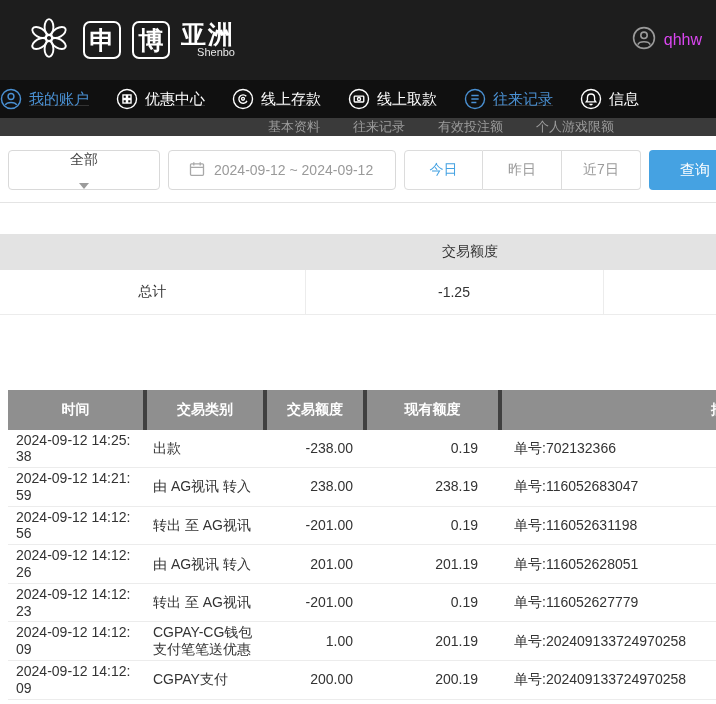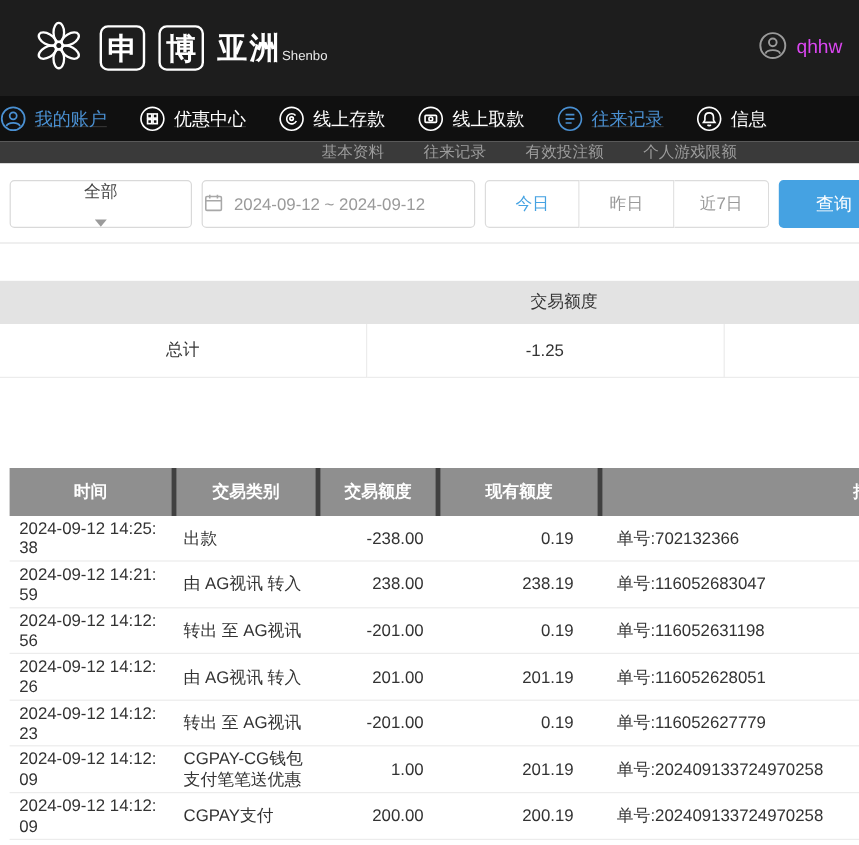--- a/index.html
+++ b/index.html
@@ -9,21 +9,21 @@
     font-family:"Liberation Sans","DejaVu Sans",sans-serif;
     color:#333;
   }
   
   .topbar { height:80px; background:#1d1d1d; display:flex; align-items:center; padding:0 14px 0 26px; }
   .brand { display:flex; align-items:center; gap:11px; cursor:pointer; }
   .logo-box {
     width:38px; height:38px; border:2px solid #fff; border-radius:7px; color:#fff;
     font-size:25px; font-weight:bold; display:flex; align-items:center; justify-content:center;
   }
-  .brand-right { display:flex; line-height:1.05; }
+  .brand-right { display:flex; flex-direction:column; line-height:1.05; }
   .brand-region { color:#fff; font-size:25px; font-weight:bold; letter-spacing:2px; }
   .brand-sub { color:#e8e8e8; font-size:11px; align-self:flex-end; }
   .user-area { margin-left:auto; display:flex; align-items:center; gap:8px; color:#d946ef; font-size:16px; cursor:pointer; white-space:nowrap; }
   
   .mainnav { height:38px; background:#101010; display:flex; align-items:center; gap:27px; overflow:hidden;text-decoration:underline; }
   .nav-item { display:flex; align-items:center; gap:7px; color:#fff; font-size:15px; cursor:pointer; white-space:nowrap; flex-shrink:0; }
   .nav-item.active { color:#4a90d2; }
   .nav-item svg { flex-shrink:0; }
   
   .subnav { height:18px; background:#3a3a3a; display:flex; align-items:center; gap:33px; padding-left:268px; overflow:hidden; }
@@ -31,21 +31,21 @@
   
   .filters { display:flex; align-items:center; padding:14px 0 12px 8px; border-bottom:1px solid #e4e4e4; overflow:hidden; }
   .dropdown {
     width:152px; height:40px; border:1px solid #d9d9d9; border-radius:4px;
     display:flex; align-items:center; justify-content:space-between; padding:0 12px;
     font-size:14px; color:#444; cursor:pointer; flex-shrink:0; background:#fff;flex-direction:column;
   }
   .caret { width:0; height:0; border-left:5px solid transparent; border-right:5px solid transparent; border-top:6px solid #9b9b9b; }
   .datebox {
     width:228px; height:40px; border:1px solid #d9d9d9; border-radius:4px; margin-left:8px;
-    display:flex; align-items:center; gap:9px; padding:0 1px; font-size:14px; color:#9a9a9a;
+    display:flex; align-items:center; gap:9px; padding:0 20px; font-size:14px; color:#9a9a9a;
     cursor:pointer; flex-shrink:0; background:#fff;
   }
   .btn-group { display:flex; margin-left:8px; flex-shrink:0; }
   .qbtn {
     width:79px; height:40px; background:#fff; border:1px solid #dcdcdc; font-size:14px; color:#9a9a9a;
     display:flex; align-items:center; justify-content:center; cursor:pointer;
   }
   .qbtn + .qbtn { border-left:none; }
   .qbtn:first-child { border-radius:4px 0 0 4px; }
   .qbtn:last-child { border-radius:0 4px 4px 0; }

